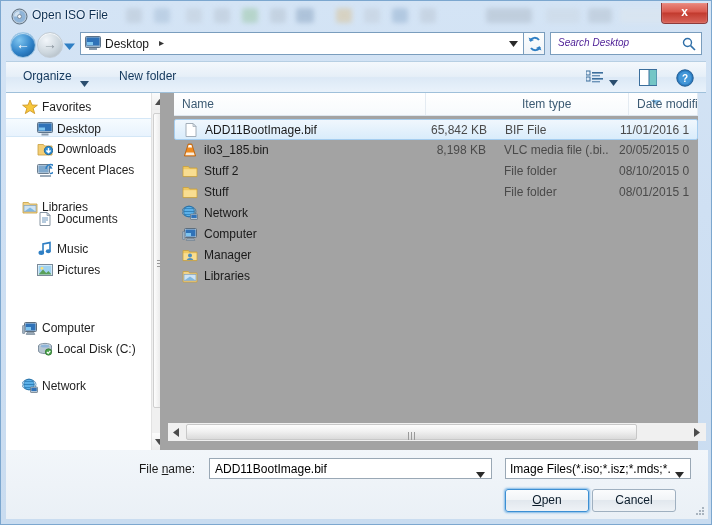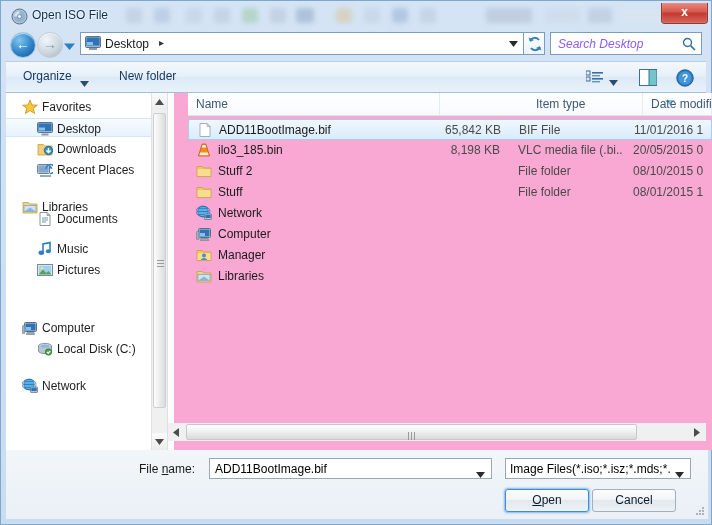--- a/index.html
+++ b/index.html
@@ -158,21 +158,21 @@
     position: absolute;
     left: 544px; top: 4px;
     width: 152px; height: 23px;
     box-sizing: border-box;
     background: #ffffff;
     border: 1px solid #7a9dbd;
     cursor: text;
   }
   #search-placeholder {
     position: absolute; left: 7px; top: 4px;
-    font-size: 12px; font-style: italic; color: #8b5cf6;
+    font-size: 10px; font-style: italic; color: #4c1d95;
     white-space: nowrap;
   }
   #search-icon {
     position: absolute; right: 5px; top: 4px;
     width: 14px; height: 14px;
   }
 
   
   #toolbar {
     position: absolute;
@@ -289,23 +289,23 @@
   #split-line {
     position: absolute;
     left: 161px; top: 0;
     width: 1px; height: 357px;
     background: #d8e2ea;
   }
 
   
   #filepane {
     position: absolute;
-    left: 168px; top: 0;
+    left: 154px; top: 0;
     width: 538px; height: 357px;
-    background: #f9a8d4;
+    background: #a3a3a3;
     overflow: hidden;
   }
   #col-header {
     position: absolute;
     left: 14px; top: 0;
     width: 524px; height: 23px;
     box-sizing: border-box;
     background: linear-gradient(to bottom, #ffffff 0%, #f7fafd 100%);
     border-bottom: 1px solid #dce6ef;
   }

